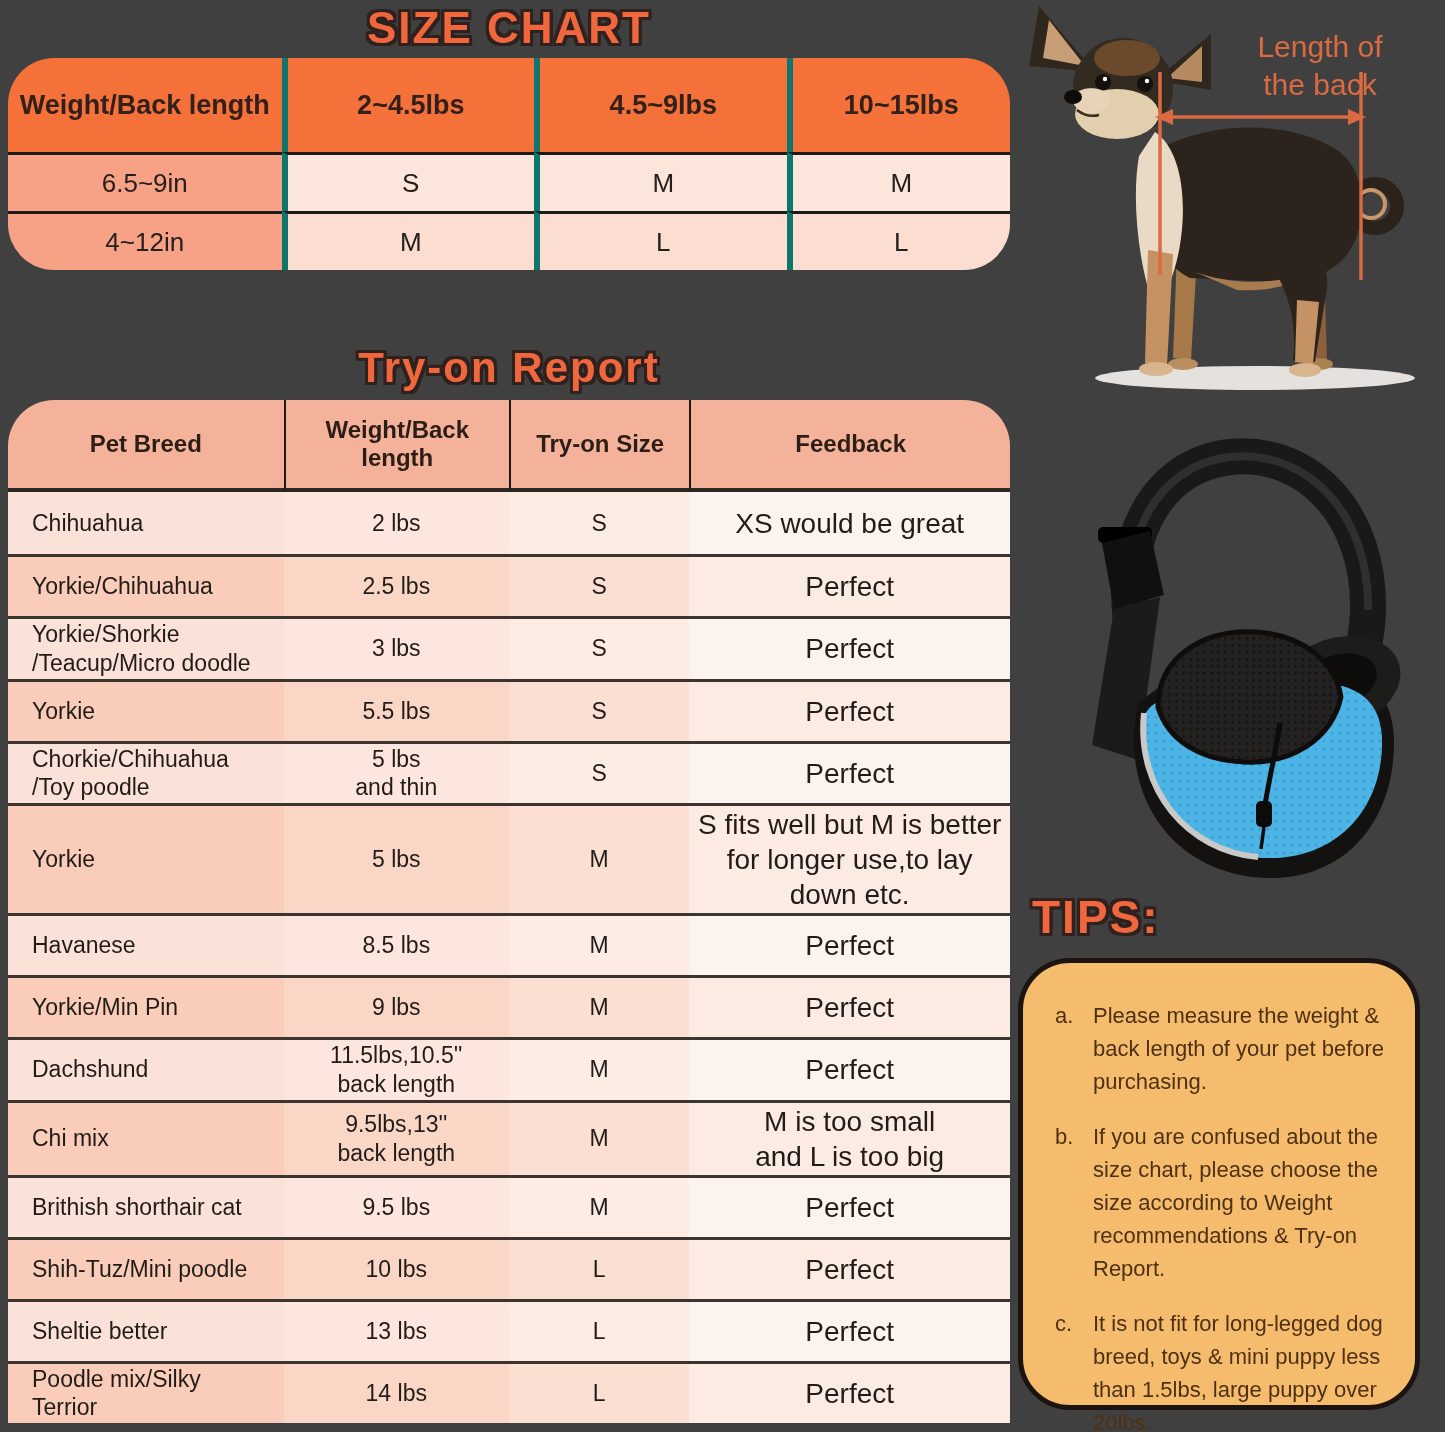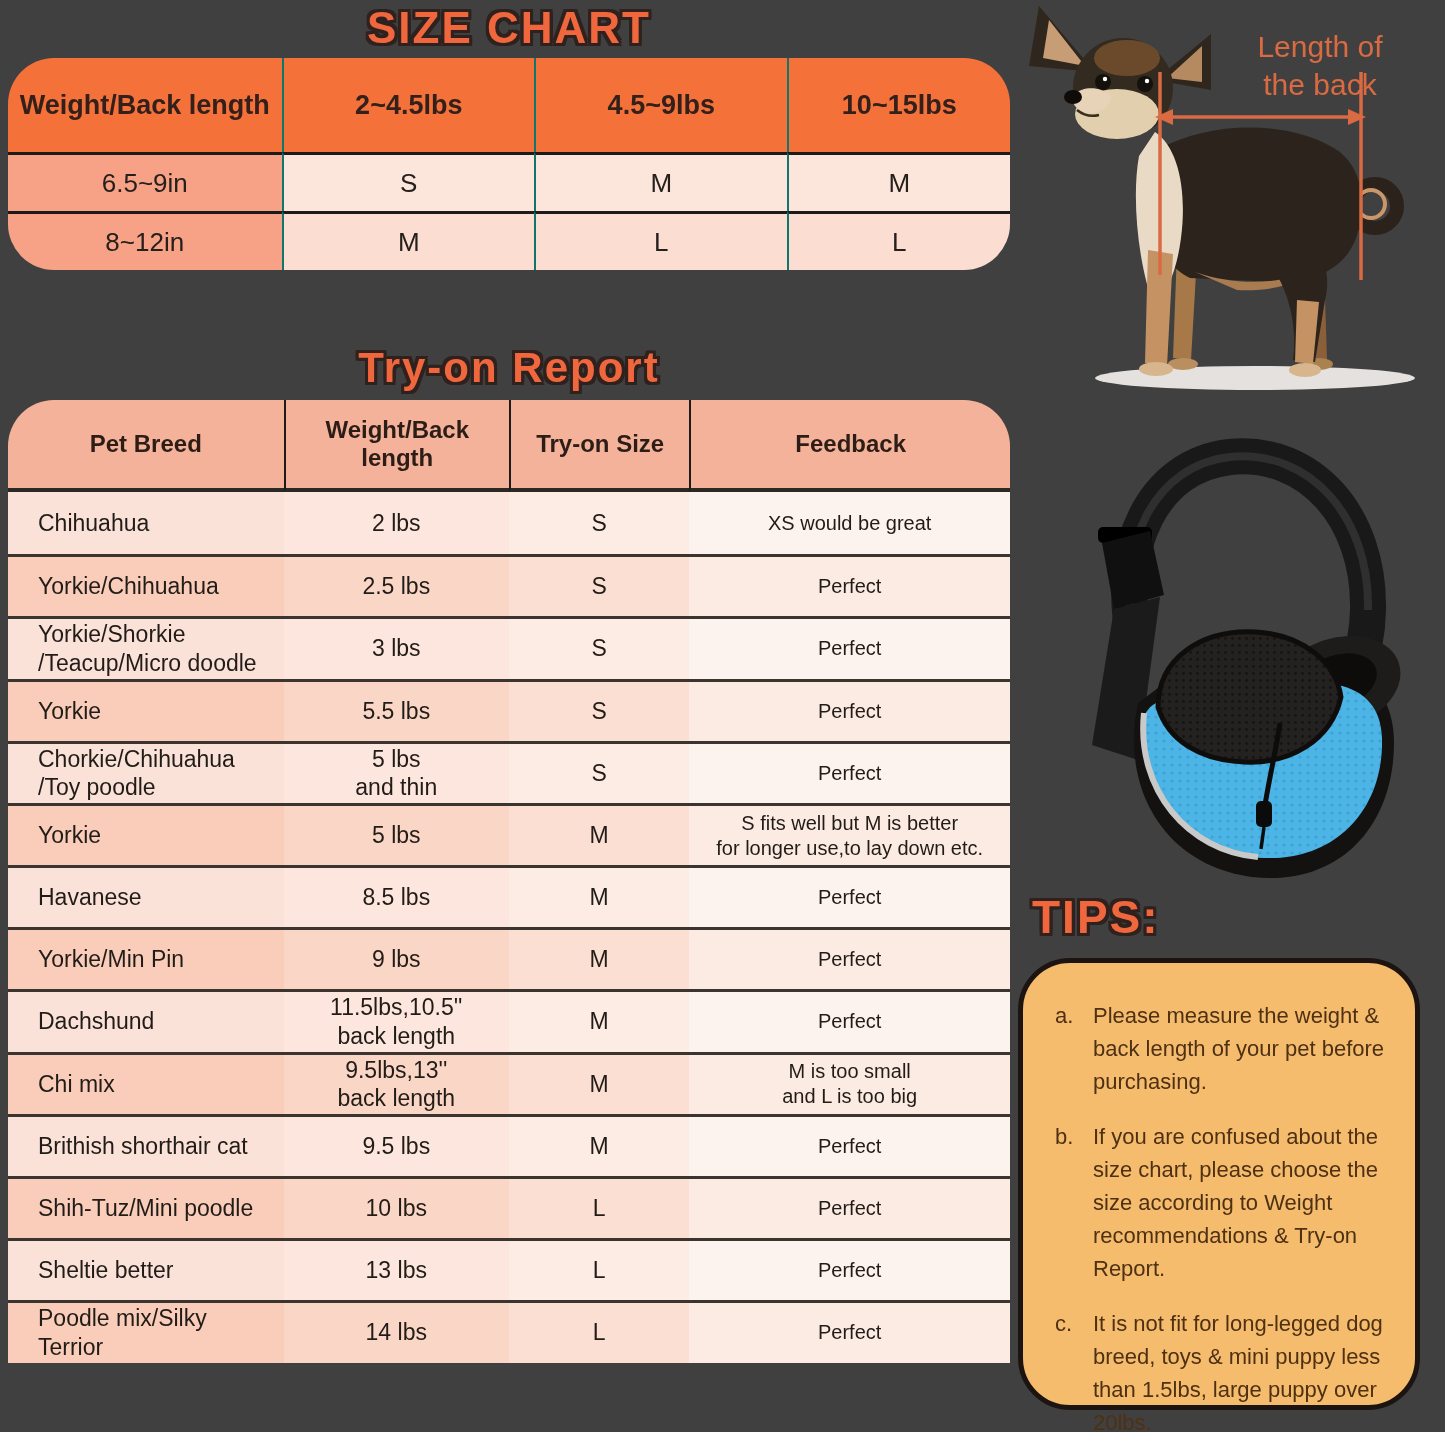--- a/index.html
+++ b/index.html
@@ -17,37 +17,37 @@
   
   .round-sc{position:absolute;top:58px;left:8px;width:1002px;border-radius:46px;overflow:hidden;}
   table{border-collapse:separate;border-spacing:0;table-layout:fixed;width:100%;}
   .size-table thead tr{height:94px;}
   .size-table tbody tr{height:59px;}
   .size-table th,.size-table td{text-align:center;vertical-align:middle;white-space:pre-line;}
   .size-table th{background:#f4713a;font-size:27px;font-weight:bold;color:#33201a;}
   .size-table td{font-size:26px;color:#26201c;background:#fce6dc;}
   .size-table td.sc-label{background:#f7a286;}
   .size-table tbody tr:nth-child(2) td:not(.sc-label){background:#fbddd1;}
-  .size-table th+th,.size-table td+td{border-left:2px solid #0f766e;}
+  .size-table th+th,.size-table td+td{border-left:6px solid #0f766e;}
   .size-table tbody td{border-top:3px solid #1d1b1a;}
   .size-table col.w0{width:27.3%}.size-table col.w1{width:25.2%}
   .size-table col.w2{width:25.2%}.size-table col.w3{width:22.3%}
 
   
   .round-to{position:absolute;top:400px;left:8px;width:1002px;border-radius:46px 46px 0 0;overflow:hidden;}
   .tryon-table thead tr{height:92px;}
   .tryon-table tbody tr{height:62px;}
   .tryon-table th{background:#f5b29a;font-size:24px;font-weight:bold;color:#2c1d16;text-align:center;vertical-align:middle;}
   .tryon-table th+th{border-left:2px solid #1d1b1a;}
   .tryon-table th{border-bottom:4px solid #2c2824;}
   .tryon-table td{font-size:23px;vertical-align:middle;white-space:pre-line;line-height:1.25;color:#221c18;}
   .tryon-table tbody tr+tr td{border-top:3px solid #3b342f;}
-  .tryon-table td.c0{text-align:left;padding-left:30px;}
+  .tryon-table td.c0{text-align:left;padding-left:24px;}
   .tryon-table td.c1,.tryon-table td.c2,.tryon-table td.c3{text-align:center;}
-  .tryon-table td.c3{font-size:20px;}
+  .tryon-table td.c3{font-size:28px;}
   .tryon-table tbody tr:nth-child(odd) .c0{background:#fbe2d8;}
   .tryon-table tbody tr:nth-child(odd) .c1{background:#fce6dd;}
   .tryon-table tbody tr:nth-child(odd) .c2{background:#fcece4;}
   .tryon-table tbody tr:nth-child(odd) .c3{background:#fdf3ee;}
   .tryon-table tbody tr:nth-child(even) .c0{background:#f9cdba;}
   .tryon-table tbody tr:nth-child(even) .c1{background:#fad6c6;}
   .tryon-table tbody tr:nth-child(even) .c2{background:#fbdfd2;}
   .tryon-table tbody tr:nth-child(even) .c3{background:#fcebe2;}
   .tryon-table col.t0{width:27.5%}.tryon-table col.t1{width:22.5%}
   .tryon-table col.t2{width:18%}.tryon-table col.t3{width:32%}
@@ -90,21 +90,21 @@
         </tr>
       </thead>
       <tbody>
         <tr>
           <td class="sc-label">6.5~9in</td>
           <td>S</td>
           <td>M</td>
           <td>M</td>
         </tr>
         <tr>
-          <td class="sc-label">8~12in</td>
+          <td class="sc-label">4~12in</td>
           <td>M</td>
           <td>L</td>
           <td>L</td>
         </tr>
       </tbody>
     </table>
   </div>
 
   <div class="bubble tryon-title">Try-on Report</div>
 

